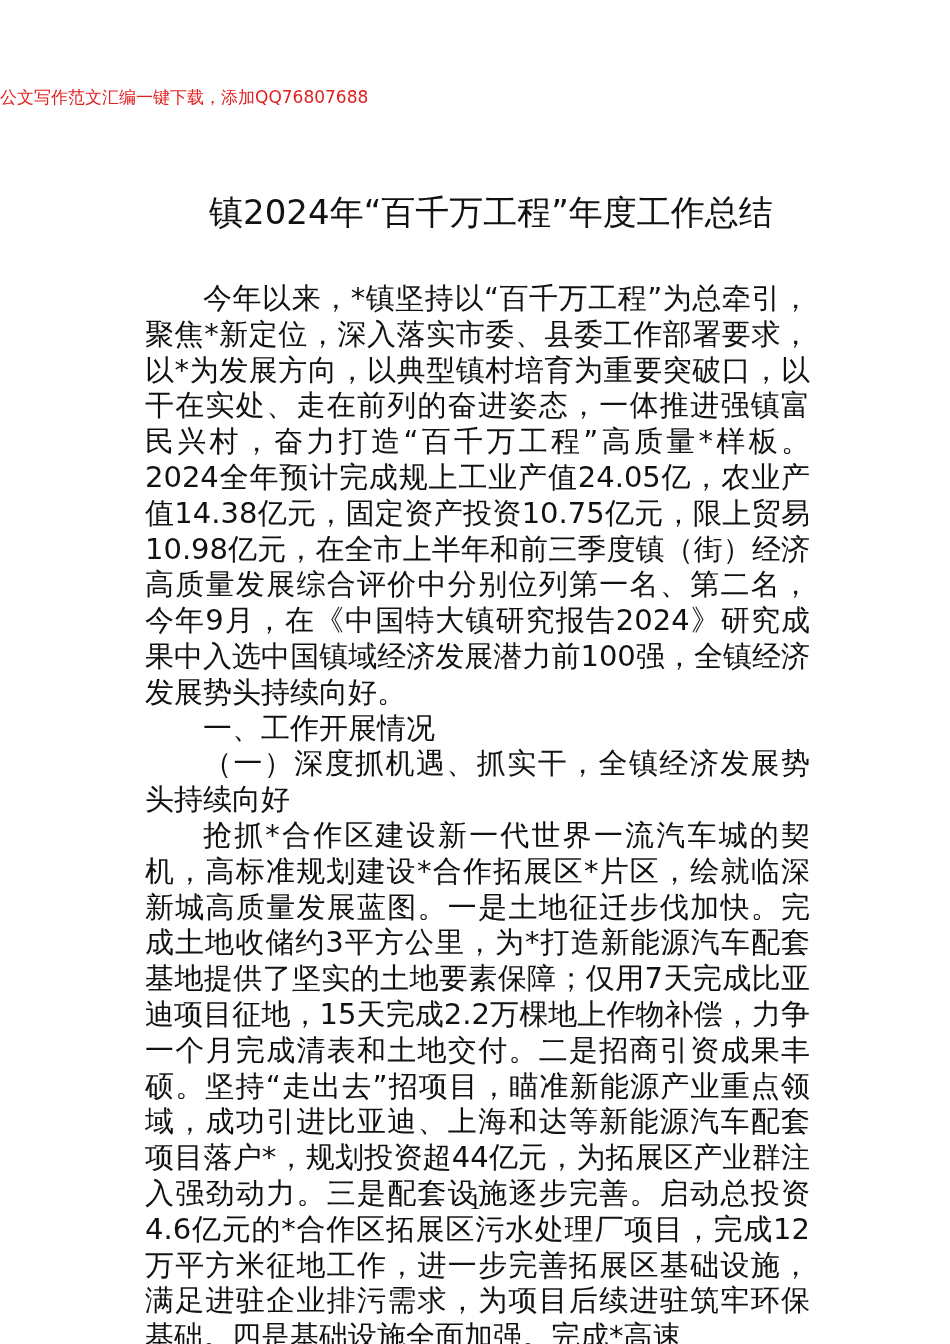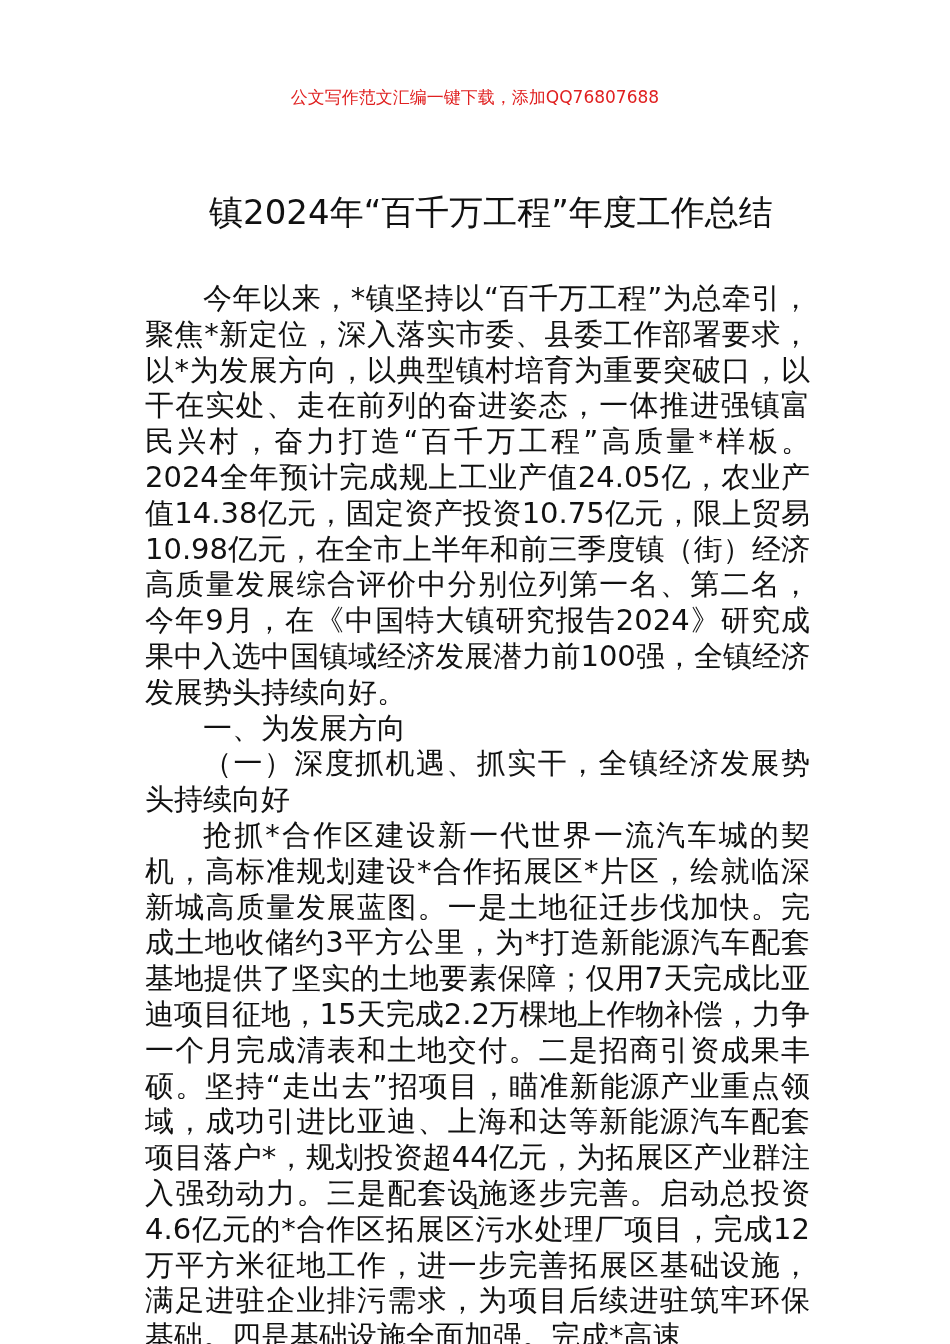--- a/index.html
+++ b/index.html
@@ -13,21 +13,21 @@
       position: relative;
       overflow: hidden;
       font-family: "DejaVu Sans", "Liberation Sans", sans-serif;
       color: #111111;
     }
     .header-note {
       position: absolute;
       top: 86px;
       left: 0;
       width: 950px;
-      text-align: center;
+      text-align: left;
       font-size: 17px;
       color: #e02020;
       letter-spacing: 0px;
     }
     .doc-title {
       position: absolute;
       top: 172px;
       left: 0;
       width: 950px;
       text-align: center;
@@ -65,18 +65,18 @@
   </style>
 </head>
 <body>
 
 <div class="header-note">公文写作范文汇编一键下载，添加QQ76807688</div>
 
 <h1 class="doc-title">镇2024年“百千万工程”年度工作总结</h1>
 
 <div class="body-text">
   <p>今年以来，*镇坚持以“百千万工程”为总牵引，聚焦*新定位，深入落实市委、县委工作部署要求，以*为发展方向，以典型镇村培育为重要突破口，以干在实处、走在前列的奋进姿态，一体推进强镇富民兴村，奋力打造“百千万工程”高质量*样板。2024全年预计完成规上工业产值24.05亿，农业产值14.38亿元，固定资产投资10.75亿元，限上贸易10.98亿元，在全市上半年和前三季度镇（街）经济高质量发展综合评价中分别位列第一名、第二名，今年9月，在《中国特大镇研究报告2024》研究成果中入选中国镇域经济发展潜力前100强，全镇经济发展势头持续向好。</p>
-  <p>一、为发展方向</p>
+  <p>一、工作开展情况</p>
   <p>（一）深度抓机遇、抓实干，全镇经济发展势头持续向好</p>
   <p>抢抓*合作区建设新一代世界一流汽车城的契机，高标准规划建设*合作拓展区*片区，绘就临深新城高质量发展蓝图。一是土地征迁步伐加快。完成土地收储约3平方公里，为*打造新能源汽车配套基地提供了坚实的土地要素保障；仅用7天完成比亚迪项目征地，15天完成2.2万棵地上作物补偿，力争一个月完成清表和土地交付。二是招商引资成果丰硕。坚持“走出去”招项目，瞄准新能源产业重点领域，成功引进比亚迪、上海和达等新能源汽车配套项目落户*，规划投资超44亿元，为拓展区产业群注入强劲动力。三是配套设施逐步完善。启动总投资4.6亿元的*合作区拓展区污水处理厂项目，完成12万平方米征地工作，进一步完善拓展区基础设施，满足进驻企业排污需求，为项目后续进驻筑牢环保基础。四是基础设施全面加强。完成*高速</p>
 </div>
 
 <div class="page-number">1</div>
 
 </body></html>

